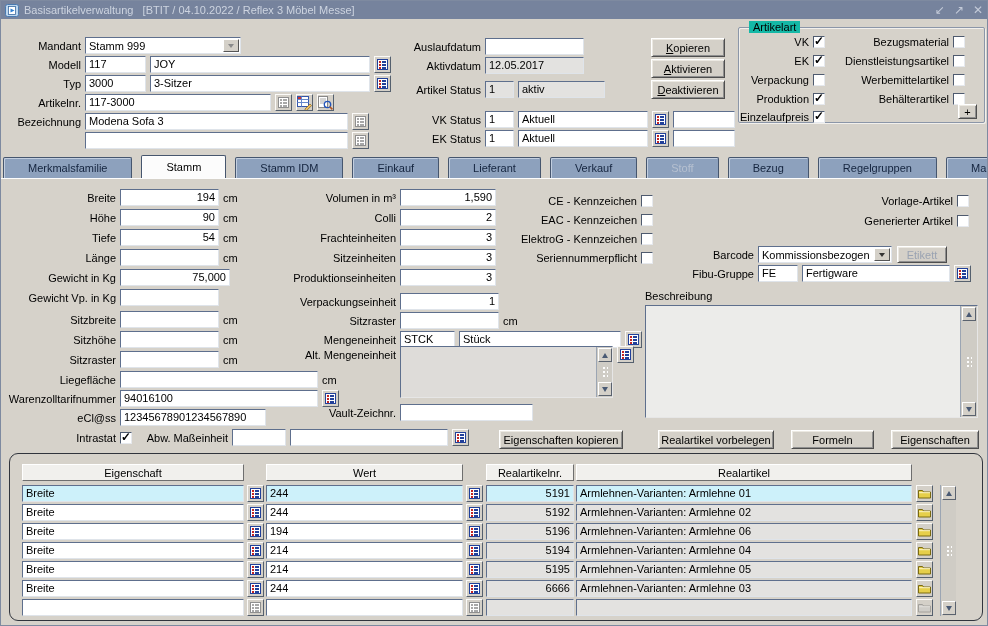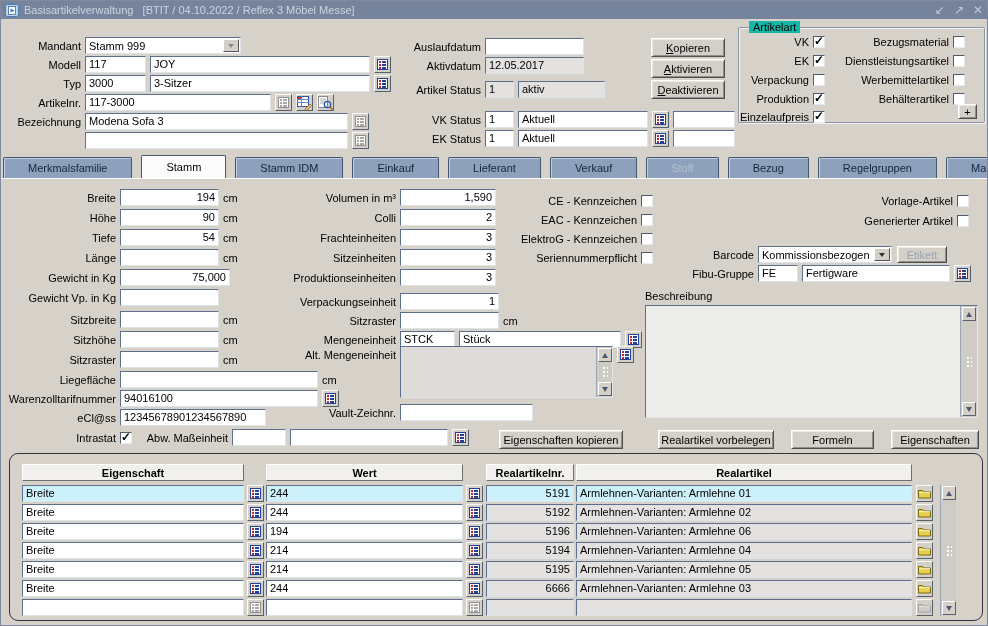--- a/index.html
+++ b/index.html
@@ -86,21 +86,21 @@
   .sbtn.up { top:1px; } .sbtn.down { bottom:1px; }
   .tri-up { width:0; height:0; border-left:3px solid transparent; border-right:3px solid transparent; border-bottom:5px solid #4a5a74; }
   .tri-dn { width:0; height:0; border-left:3px solid transparent; border-right:3px solid transparent; border-top:5px solid #4a5a74; }
   .grip { position:absolute; left:5px; top:50%; margin-top:-6px; width:6px; height:12px;
           background-image:radial-gradient(#fdfdfd 35%, transparent 40%); background-size:4px 4px; }
 
   
   #grp { position:absolute; left:8px; top:452px; width:972px; height:166px; border:1px solid #30343c; border-radius:9px; }
   .th { position:absolute; height:17px; background:#f1f0ed; box-sizing:border-box;
         border:1px solid; border-color:#fff #6e6e6e #6e6e6e #fff;
-        display:flex; align-items:center; justify-content:center;font-weight:bold; }
+        display:flex; align-items:center; justify-content:center; }
   .trow { position:absolute; left:0; width:100%; height:17px; }
   .cell { position:absolute; height:17px; line-height:15px; padding:0 3px; box-sizing:border-box;
           border:1px solid; border-color:#5e6f8d #dfe4ea #dfe4ea #5e6f8d; overflow:hidden; white-space:nowrap; }
   .c1 { left:12px;  width:222px; background:#fff; }
   .c2 { left:256px; width:197px; background:#fff; }
   .c3 { left:476px; width:88px;  background:#e3e2e0; text-align:right; }
   .c4 { left:566px; width:336px; background:#e3e2e0; }
   .trow.sel .c1,.trow.sel .c2,.trow.sel .c3,.trow.sel .c4 { background:#cdf1fa; }
   .rlov1 { position:absolute; left:237px; top:0; }
   .rlov2 { position:absolute; left:456px; top:0; }

